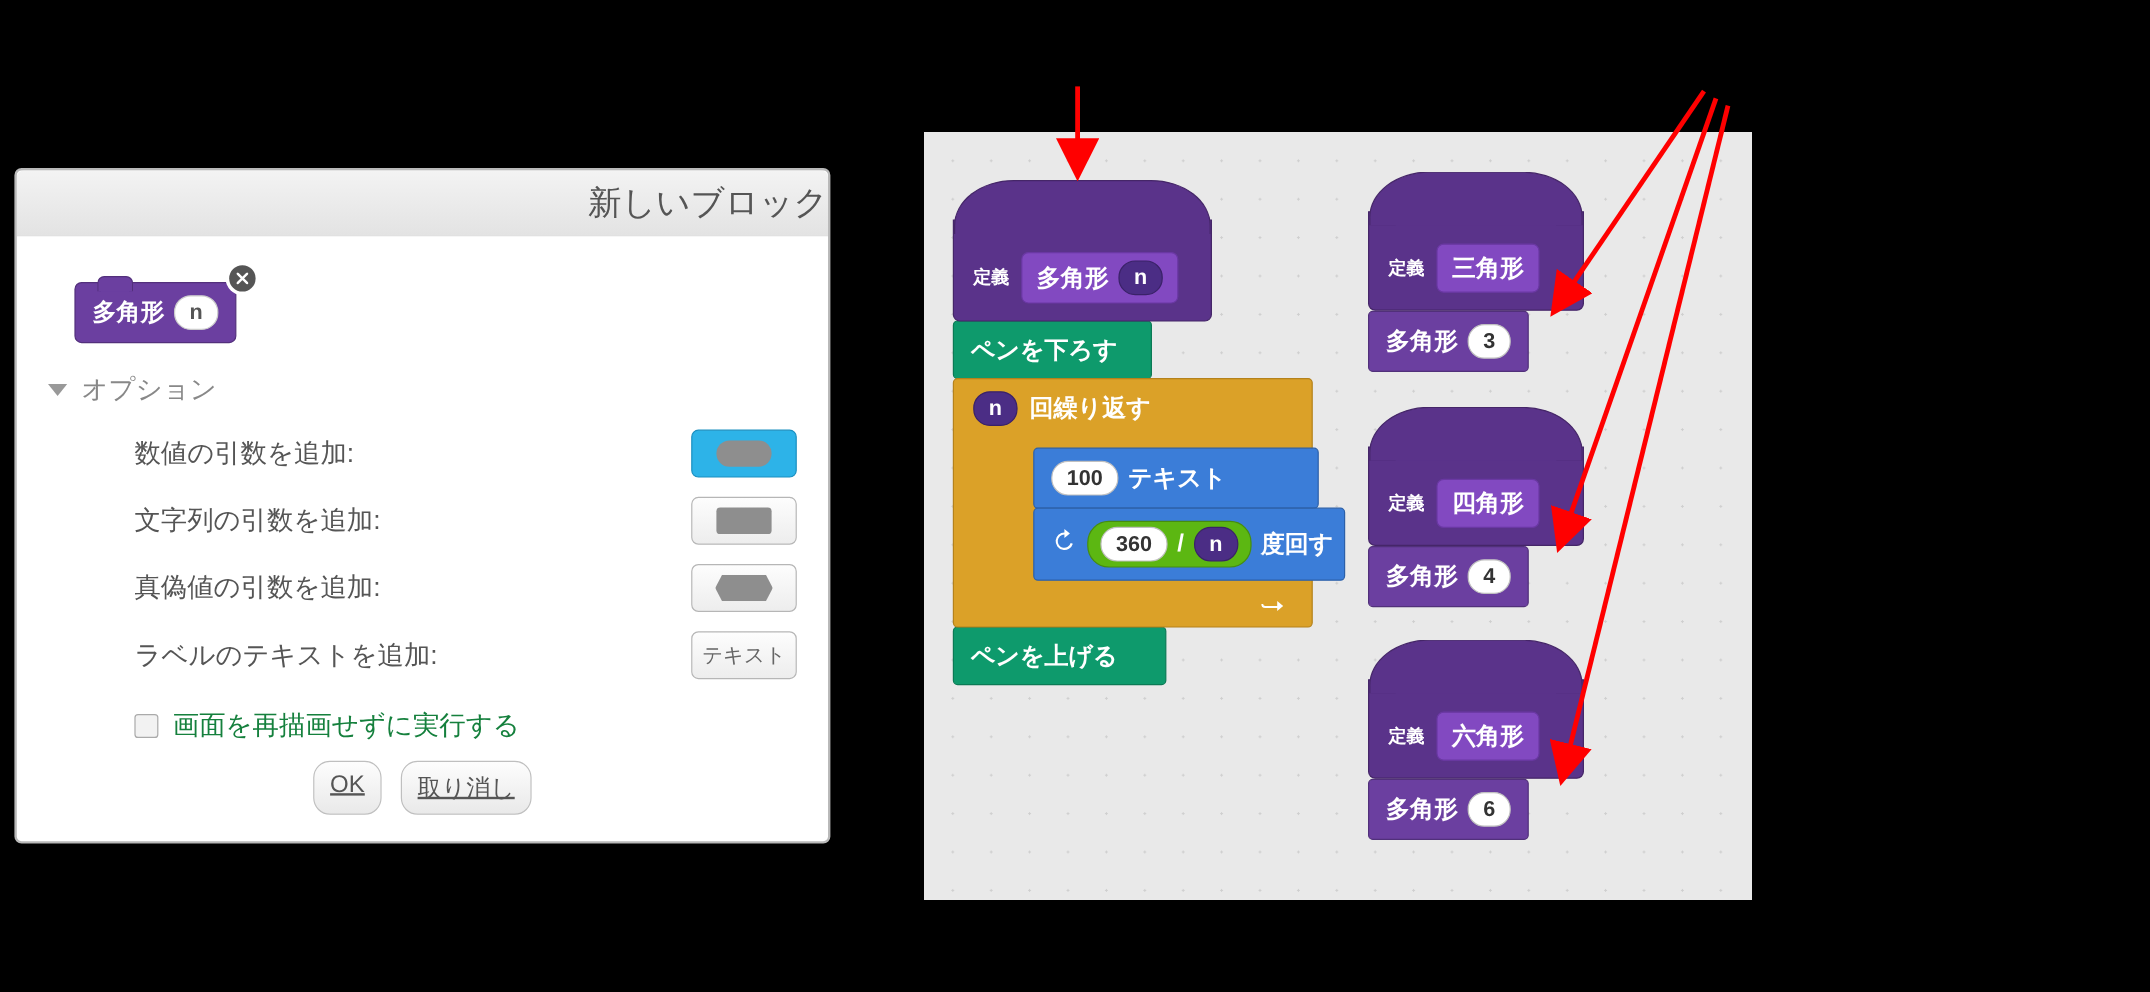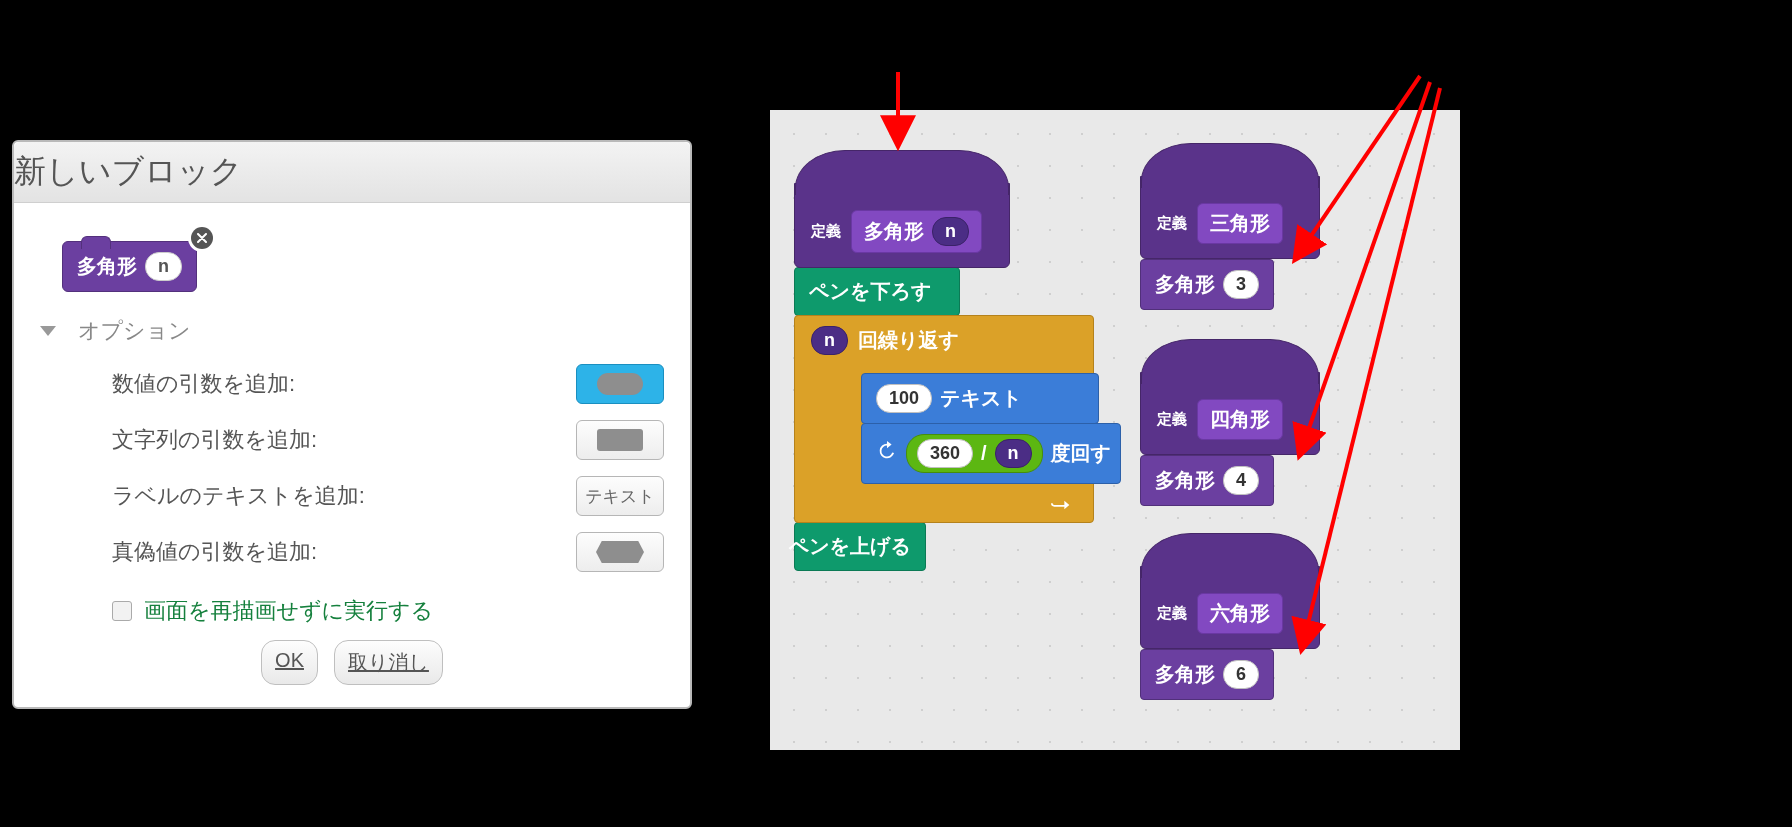--- a/index.html
+++ b/index.html
@@ -20,22 +20,22 @@
     width: 680px;
     background: #fff;
     border: 2px solid #b9b9b9;
     border-radius: 6px;
     box-shadow: 0 3px 12px rgba(0,0,0,.35);
   }
   .dialog-titlebar {
     background: linear-gradient(#f3f3f3,#e3e3e3);
     border-bottom: 1px solid #cfcfcf;
     border-radius: 6px 6px 0 0;
-    text-align: left;
-    font-size: 32px;
+    text-align: right;
+    font-size: 28px;
     color: #555;
     padding: 8px 0;
   }
   .dialog-body { padding: 18px 26px 22px 26px; }
 
   
   .proto-wrap { position: relative; display: inline-block; margin: 20px 0 16px 22px; }
   .close-badge {
     position: absolute; top: -14px; right: -16px;
     width: 22px; height: 22px; border-radius: 50%;
@@ -64,21 +64,21 @@
   }
   .num-pill {
     background:#fff; color:#555;
     border-radius: 14px;
     padding: 3px 12px;
     font-size: 18px; font-weight:700;
     border:1px solid #ccc;
   }
 
   .opt-head {
-    display:flex; align-items:center; gap:22px;
+    display:flex; align-items:center; gap:12px;
     color:#888; font-size:22px; margin: 8px 0 10px 0;
   }
   .tri { width:0;height:0;border-left:8px solid transparent;border-right:8px solid transparent;border-top:10px solid #999; }
 
   .opt-row {
     display:flex; align-items:center; justify-content:space-between;
     padding: 8px 0 8px 72px;
   }
   .opt-row .label { color:#555; font-size:22px; }
   .opt-btn {
@@ -246,29 +246,29 @@
         <div class="shape-oval"></div>
       </div>
     </div>
     <div class="opt-row">
       <span class="label">文字列の引数を追加:</span>
       <div class="opt-btn">
         <div class="shape-rect"></div>
       </div>
     </div>
     <div class="opt-row">
+      <span class="label">真偽値の引数を追加:</span>
+      <div class="opt-btn">
+        <div class="shape-hex"></div>
+      </div>
+    </div>
+    <div class="opt-row">
       <span class="label">ラベルのテキストを追加:</span>
       <div class="opt-btn">
         <span>テキスト</span>
-      </div>
-    </div>
-    <div class="opt-row">
-      <span class="label">真偽値の引数を追加:</span>
-      <div class="opt-btn">
-        <div class="shape-hex"></div>
       </div>
     </div>
 
     <div class="run-row">
       <div class="checkbox"></div>
       <span class="label">画面を再描画せずに実行する</span>
     </div>
 
     <div class="dlg-buttons">
       <div class="dlg-btn">OK</div>
@@ -322,21 +322,21 @@
         </div>
       </div>
         </div>
       <div class="cfoot">
         <svg class="loop-arrow" viewBox="0 0 24 16">
           <path fill="#fff" d="M4 8h12V3l6 5-6 5v-3H4a4 4 0 0 1-4-4h2a2 2 0 0 0 2 2z"></path>
         </svg>
       </div>
     </div>
 
-    <div class="stackblock c-green" style="width:132px;justify-content:flex-end;">
+    <div class="stackblock c-green" style="width:178px;">
       <span>ペンを上げる</span>
     </div>
   </div>
 
   <div class="mini" style="left:370px; top:66px;">
     <div class="hat c-purple-dark">
       <div class="hat-inner">
         <span class="def-label">定義</span>
         <span class="call-proto">
             <span>三角形</span>

